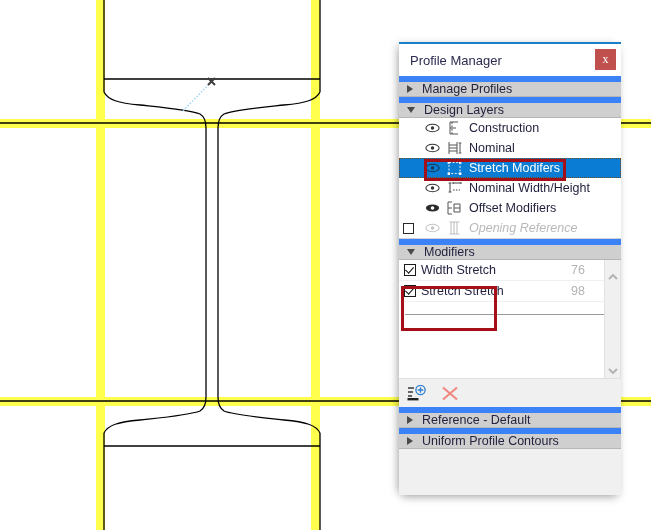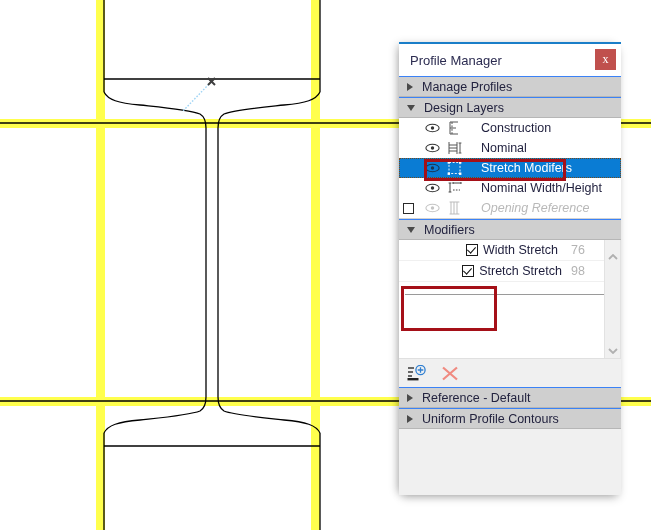--- a/index.html
+++ b/index.html
@@ -66,21 +66,21 @@
     line-height: 21px;
     text-align: center;
     cursor: pointer;
     font-family: "Liberation Serif", serif;
   }
 
   
   .section-header {
     height: 21px;
     background: #cfcfcf;
-    border-top: 1px solid #3b82f6;
+    border-top: 6px solid #3b82f6;
     border-bottom: 1px solid #b6b6b6;
     display: flex;
     align-items: center;
     padding-left: 8px;
     box-sizing: border-box;
     cursor: pointer;
     position: relative;
   }
   .tri {
     width: 0; height: 0;
@@ -122,21 +122,21 @@
   .layer-row.disabled .layer-label { color: #b9b9b9; font-style: italic; }
   .chk-col { width: 18px; flex: none; display: flex; align-items: center; }
   .mini-chk {
     width: 11px; height: 11px;
     border: 1.4px solid #2a2a2a;
     background: #ffffff;
     box-sizing: border-box;
   }
   .eye { width: 22px; flex: none; display:flex; align-items:center; justify-content:center;}
   .typeicon { width: 22px; flex: none; display:flex; align-items:center; justify-content:center;}
-  .layer-label { font-size: 12.5px; margin-left: 16px; white-space: nowrap; }
+  .layer-label { font-size: 12.5px; margin-left: 4px; white-space: nowrap; }
 
   
   #modifiers-panel { background: #ffffff; }
   .table-head {
     height: 18px;
     display: flex;
     align-items: center;
     background: #ffffff;
     border-bottom: 1px solid #e2e2e2;
     position: relative;
@@ -153,21 +153,20 @@
     position: absolute;
     left: 182px; top: 4px;
   }
   .mod-row {
     height: 20px;
     display: flex;
     align-items: center;
     border-bottom: 1px solid #f0f0f0;
     position: relative;
     cursor: pointer;
-    justify-content: center;
   }
   .mod-chk { width: 22px; flex:none; display:flex; align-items:center; justify-content:center;}
   .box-chk {
     width: 12px; height: 12px;
     border: 1.3px solid #1a1a1a;
     background: #ffffff;
     box-sizing: border-box;
     position: relative;
   }
   .box-chk::after {
@@ -374,20 +373,37 @@
       <span class="typeicon">
         <svg width="17" height="14" viewBox="0 0 17 14" stroke="#444" stroke-width="1" fill="none">
             <path d="M4 2v9M2.6 2h2.8M2.6 11h2.8"></path>
             <path d="M7 2h8M7 1v2M15 1v2"></path>
             <path d="M7 9h7" stroke-dasharray="1.6 1.3"></path>
           </svg>
       </span>
       <span class="layer-label">Nominal Width/Height</span>
     </div>
 
+    <div class="layer-row">
+      <span class="chk-col"></span>
+      <span class="eye">
+        <svg width="15" height="10" viewBox="0 0 15 10">
+            <ellipse cx="7.5" cy="5" rx="6.6" ry="3.4" fill="#2b2b2b"></ellipse>
+            <circle cx="7.5" cy="5" r="1.8" fill="#ffffff"></circle>
+          </svg>
+      </span>
+      <span class="typeicon">
+        <svg width="16" height="14" viewBox="0 0 16 14" stroke="#555" stroke-width="1" fill="none">
+            <path d="M6 1H2v12h4M2 7h4"></path>
+            <path d="M8 3h6v8H8z"></path>
+            <path d="M8 7h6"></path>
+          </svg>
+      </span>
+      <span class="layer-label">Offset Modifiers</span>
+    </div>
 
     <div class="layer-row disabled">
       <span class="chk-col">
         <span class="mini-chk"></span>
       </span>
       <span class="eye">
         <svg width="15" height="10" viewBox="0 0 15 10">
             <ellipse cx="7.5" cy="5" rx="6.6" ry="3.7" fill="none" stroke="#c4c4c4" stroke-width="1.1"></ellipse>
             <circle cx="7.5" cy="5" r="1.7" fill="#c4c4c4"></circle>
           </svg>

